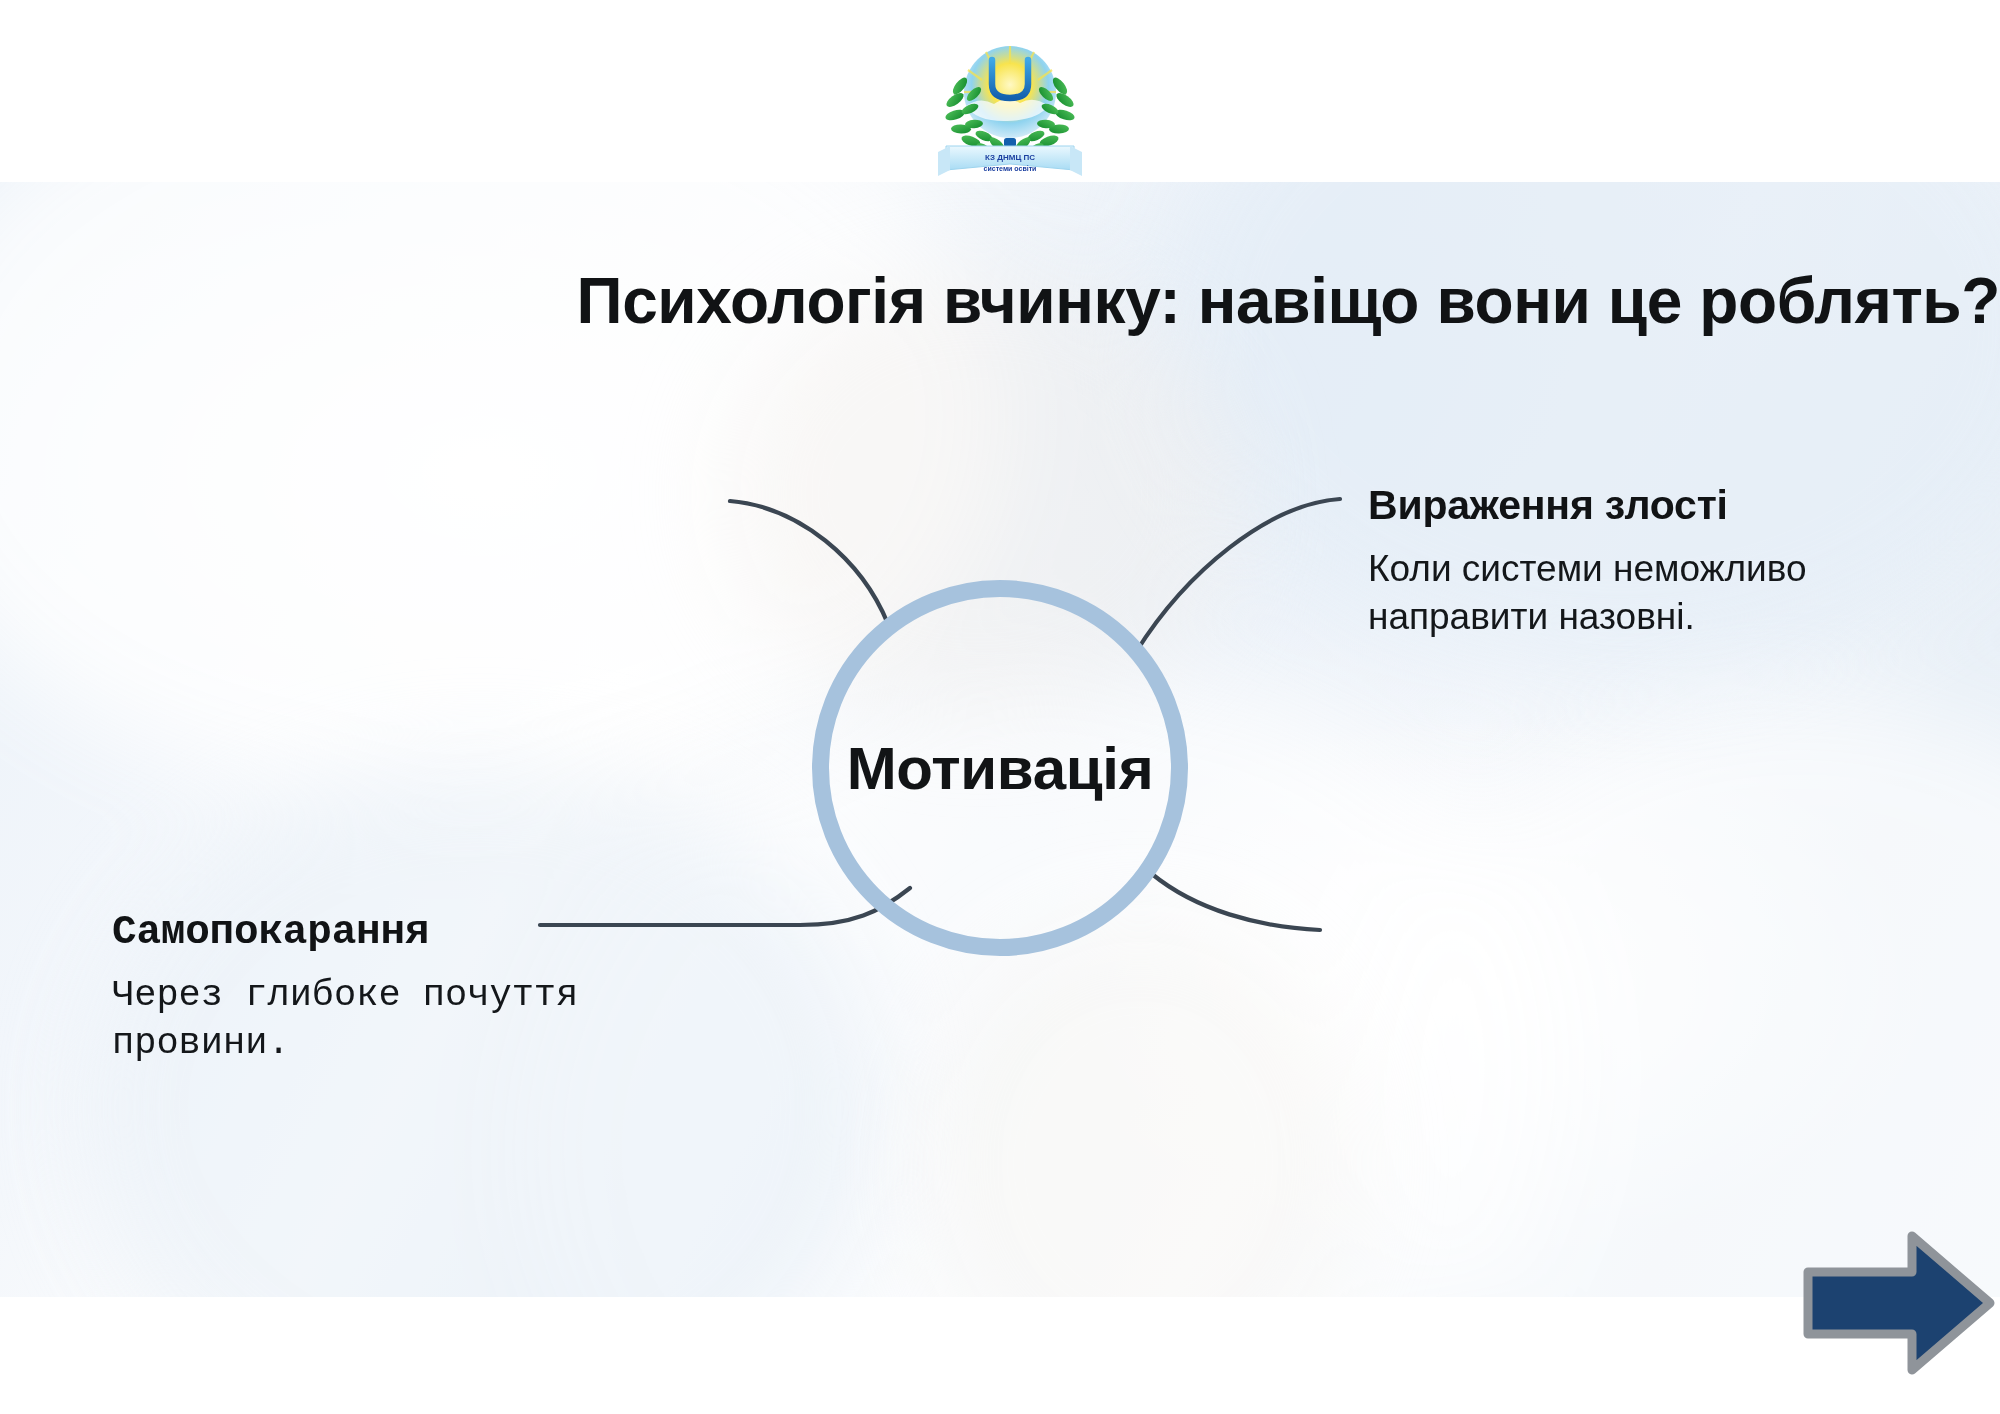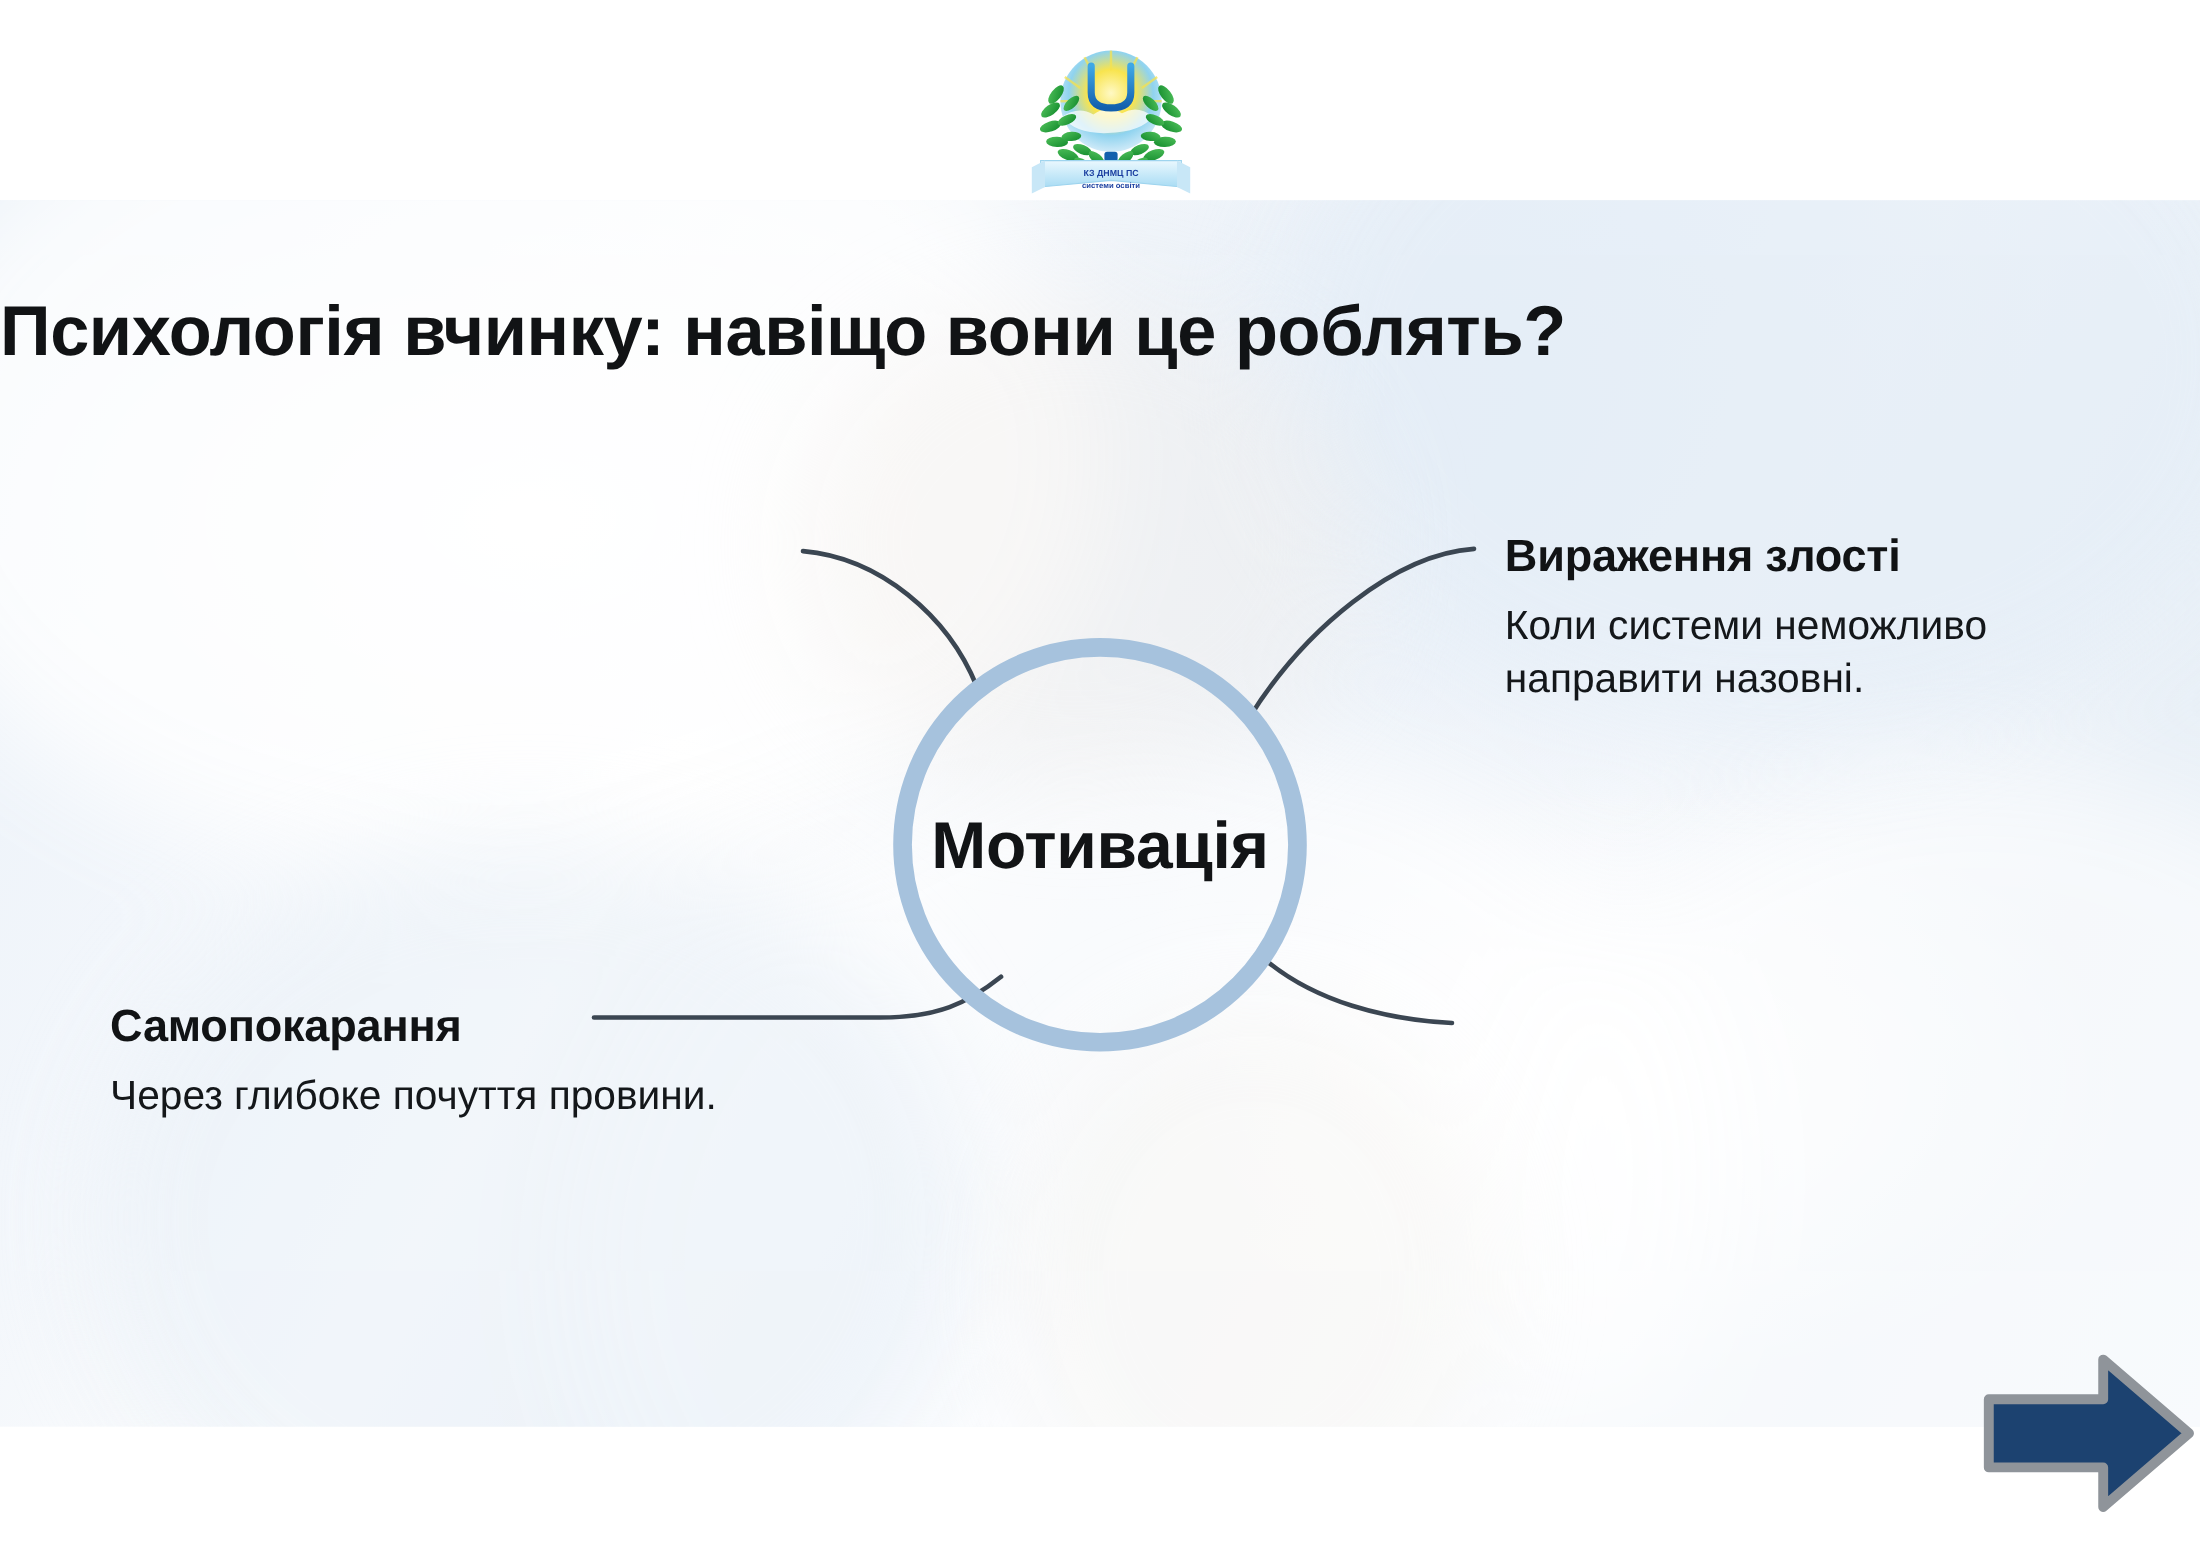--- a/index.html
+++ b/index.html
@@ -54,21 +54,21 @@
   .s3 { left:58%;  top:-18%; width:46%; height:62%;  background:rgba(226,236,246,.7); }
   .s4 { left:4%;   top:52%;  width:40%; height:62%;  background:rgba(232,240,248,.65); }
   .s5 { left:68%;  top:46%;  width:44%; height:70%;  background:rgba(255,255,255,.7); }
   .s6 { left:36%;  top:8%;   width:26%; height:40%;  background:rgba(244,240,236,.45); }
   .s7 { left:46%;  top:66%;  width:22%; height:44%;  background:rgba(246,242,238,.4); }
 
   
   .title {
     position:absolute;
     left:0; right:0; top:82px;
-    text-align:left;
+    text-align:right;
     font-size:64px;
     font-weight:700;
     letter-spacing:-.4px;
     color:#111315;
     z-index:20;
     white-space:nowrap;
   }
 
   
   .wires {
@@ -107,21 +107,21 @@
   }
   .node .n-body {
     font-size:37px;
     font-weight:400;
     line-height:1.30;
     color:#14171a;
   }
 
   .node-tl { left:112px;  top:302px; width:620px; }
   .node-tr { left:1368px; top:300px; width:600px; }
-  .node-bl { left:100px;  top:727px; width:560px; }
+  .node-bl { left:112px;  top:727px; width:560px;font-family:Liberation Mono, monospace; }
   .node-br { left:1368px; top:725px; width:600px; }
 
   
   .cursor-arrow {
     position:absolute;
     left:1800px; top:1196px;
     width:200px; height:150px;
     z-index:60;
   }
   .cursor-arrow svg { display:block; width:200px; height:150px; }

